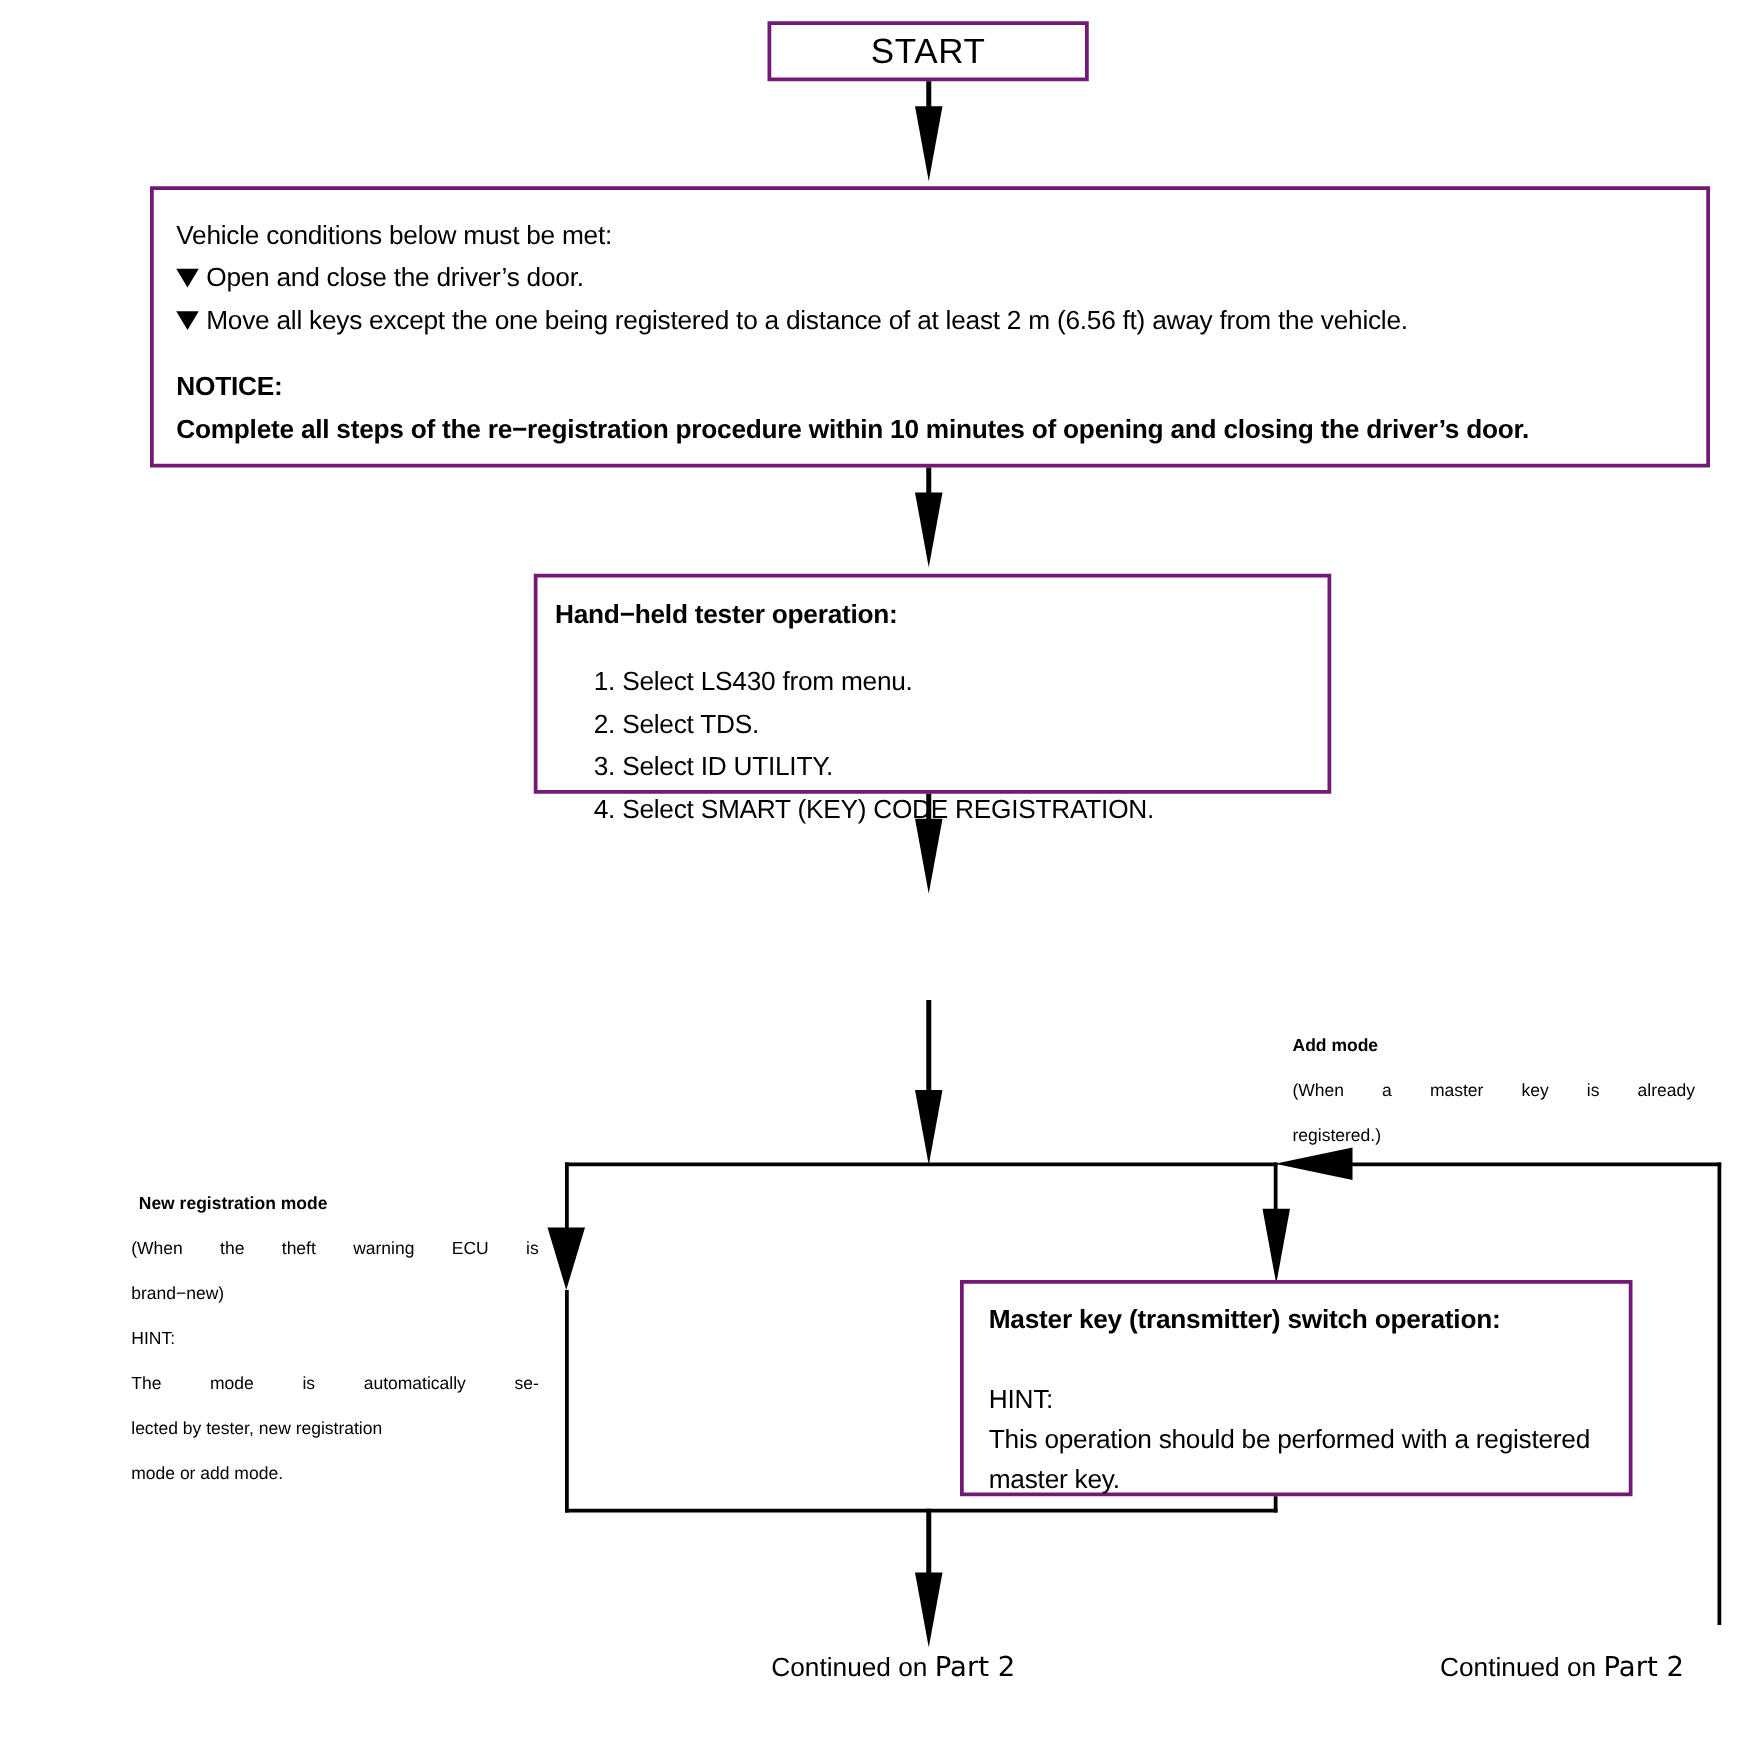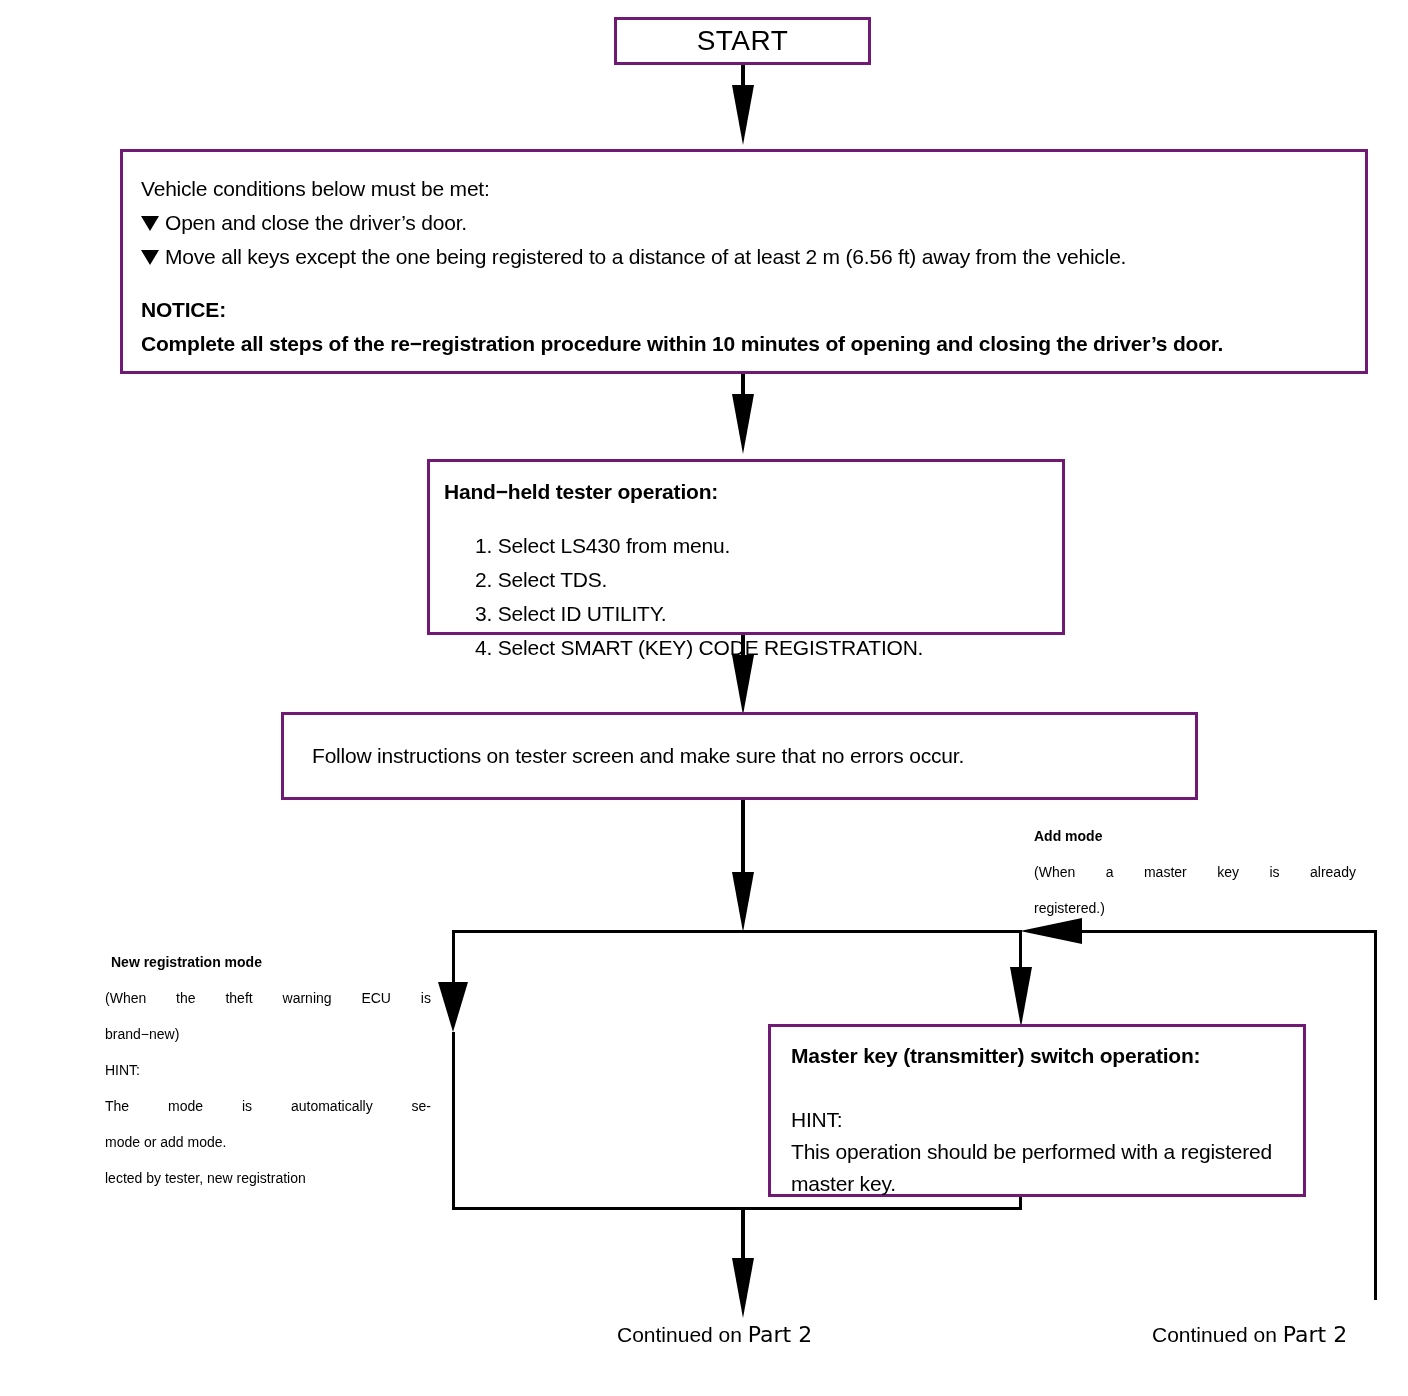--- a/index.html
+++ b/index.html
@@ -157,23 +157,20 @@
       <li class="body-text">3. Select ID UTILITY.</li>
       <li class="body-text">4. Select SMART (KEY) CODE REGISTRATION.</li>
     </ul>
   </div>
 
   <div>
     <div class="arrow-stem" style="left:741px; top:635px; height:22px;"></div>
     <div class="arrow-head-down" style="left:732px; top:655px;"></div>
   </div>
 
-  <div class="box" style="left:281px; top:712px; width:917px; height:88px; display:flex; align-items:center;">
-    <span class="body-text" style="position:relative; margin-left:28px;">Follow instructions on tester screen and make sure that no errors occur.</span>
-  </div>
 
   <div>
     <div class="arrow-stem" style="left:741px; top:800px; height:75px;"></div>
     <div class="arrow-head-down" style="left:732px; top:872px;"></div>
   </div>
 
   <div class="side-note" style="left:1034px; top:818px; width:322px;">
     <div class="bold">Add mode</div>
     <div class="spread">
       <span>(When</span>
@@ -198,22 +195,22 @@
     </div>
     <div>brand−new)</div>
     <div>HINT:</div>
     <div class="spread">
       <span>The</span>
       <span>mode</span>
       <span>is</span>
       <span>automatically</span>
       <span>se-</span>
     </div>
+    <div>lected by tester, new registration</div>
     <div>mode or add mode.</div>
-    <div>lected by tester, new registration</div>
   </div>
 
   <div class="hline" style="left:452px; top:930px; width:570px;"></div>
 
   <div class="vline" style="left:452px; top:930px; height:55px;"></div>
   <div class="arrow-head-down big" style="left:438px; top:982px;"></div>
   <div class="vline" style="left:452px; top:1032px; height:178px;"></div>
 
   <div class="vline" style="left:1019px; top:930px; height:55px;"></div>
   <div class="arrow-head-down" style="left:1010px; top:967px;"></div>

